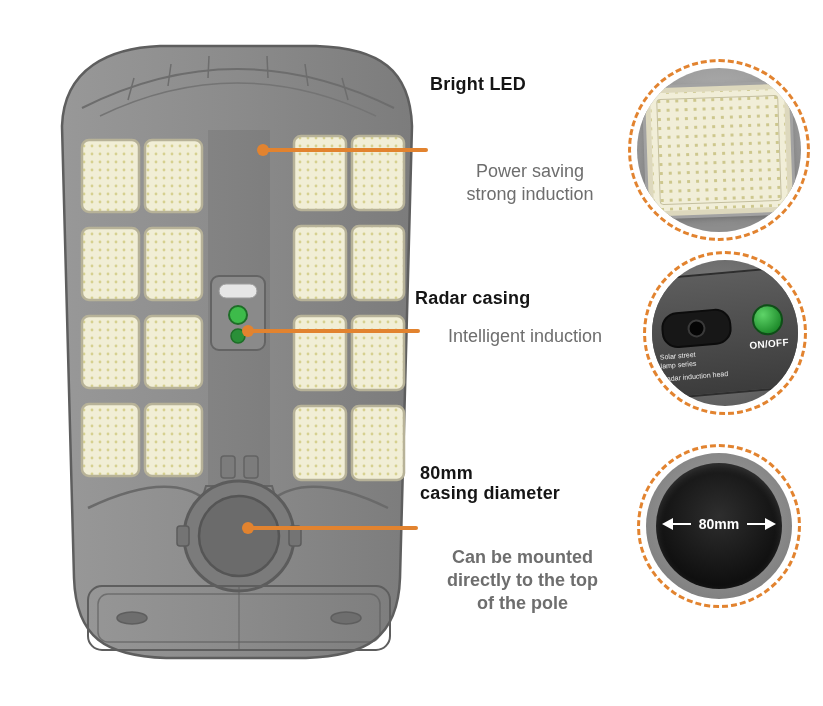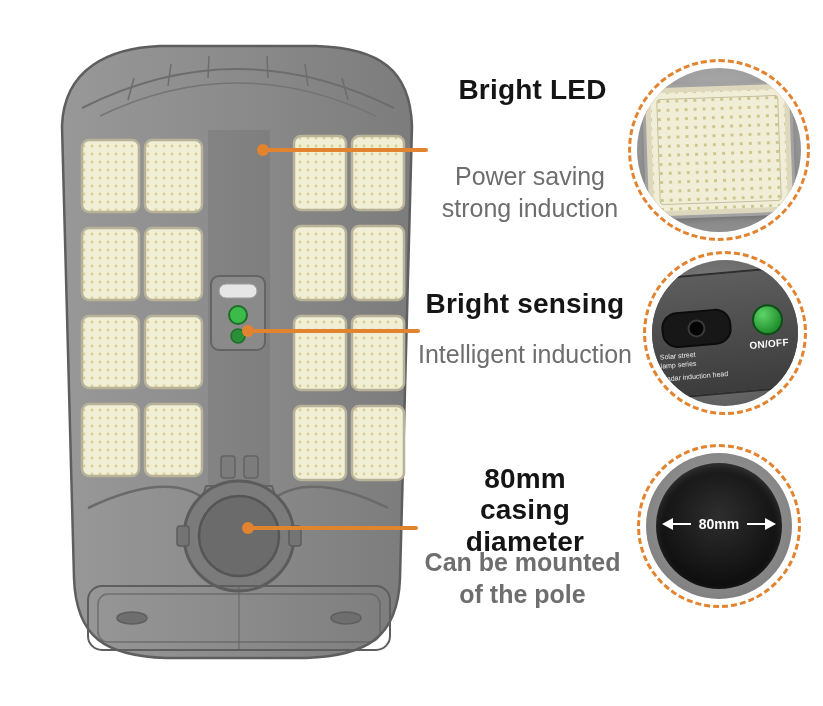--- a/index.html
+++ b/index.html
@@ -4,25 +4,25 @@
 <style>
   html,body{margin:0;padding:0;}
   body{
     width:823px;height:706px;position:relative;background:#ffffff;
     font-family:"Liberation Sans",sans-serif;overflow:hidden;
   }
   .abs{position:absolute;}
 
   
   .callout-title{
-    font-weight:bold;color:#151515;text-align:center;
-    font-size:28px;line-height:1.12;letter-spacing:0.2px;
+    font-weight:bold;color:#151515;
+    font-size:18px;line-height:1.12;letter-spacing:0.2px;
   }
   .callout-sub{
-    color:#6e6e6e;text-align:center;font-size:25px;line-height:1.28;
+    color:#6e6e6e;text-align:center;font-size:18px;line-height:1.28;
   }
 
   
   .leader{height:4px;background:#e2832f;border-radius:2px;}
   .leader-dot{width:12px;height:12px;border-radius:50%;background:#e2832f;}
 
   
   .detail-circle{
     border:3px dashed #e2832f;border-radius:50%;
     background:#ffffff;box-sizing:border-box;
@@ -208,23 +208,23 @@
   <div class="detail-inner">
     <div class="c1-bg">
       <div class="led-module">
         <div class="led-module-inner"></div>
       </div>
     </div>
   </div>
 </div>
 
 <div class="abs callout-title" style="left:415px;top:288px;width:220px;">
-  <div>Bright sensing</div>
-</div>
-<div class="abs callout-sub" style="left:405px;top:338px;width:240px;">
+  <div>Radar casing</div>
+</div>
+<div class="abs callout-sub" style="left:405px;top:325px;width:240px;">
   <div>Intelligent induction</div>
 </div>
 
 <div class="abs detail-circle" style="left:643px;top:251px;width:164px;height:164px;">
   <div class="detail-inner">
     <div class="c2-bg">
       <div class="sensor-panel">
         <div class="sensor-window">
           <div class="sensor-eye"></div>
         </div>
@@ -239,20 +239,21 @@
     </div>
   </div>
 </div>
 
 <div class="abs callout-title" style="left:420px;top:463px;width:210px;">
   <div>80mm</div>
   <div>casing diameter</div>
 </div>
 <div class="abs callout-sub" style="left:415px;top:546px;width:215px;font-weight:bold;">
   <div>Can be mounted</div>
+  <div>directly to the top</div>
   <div>of the pole</div>
 </div>
 
 <div class="abs detail-circle" style="left:637px;top:444px;width:164px;height:164px;">
   <div class="detail-inner">
     <div class="c3-bg">
       <div class="pipe-hole"></div>
       <div class="dim-wrap">
         <svg width="120" height="28" viewBox="0 0 120 28">
           <line x1="6" y1="14" x2="32" y2="14" stroke="#ffffff" stroke-width="2"></line>

